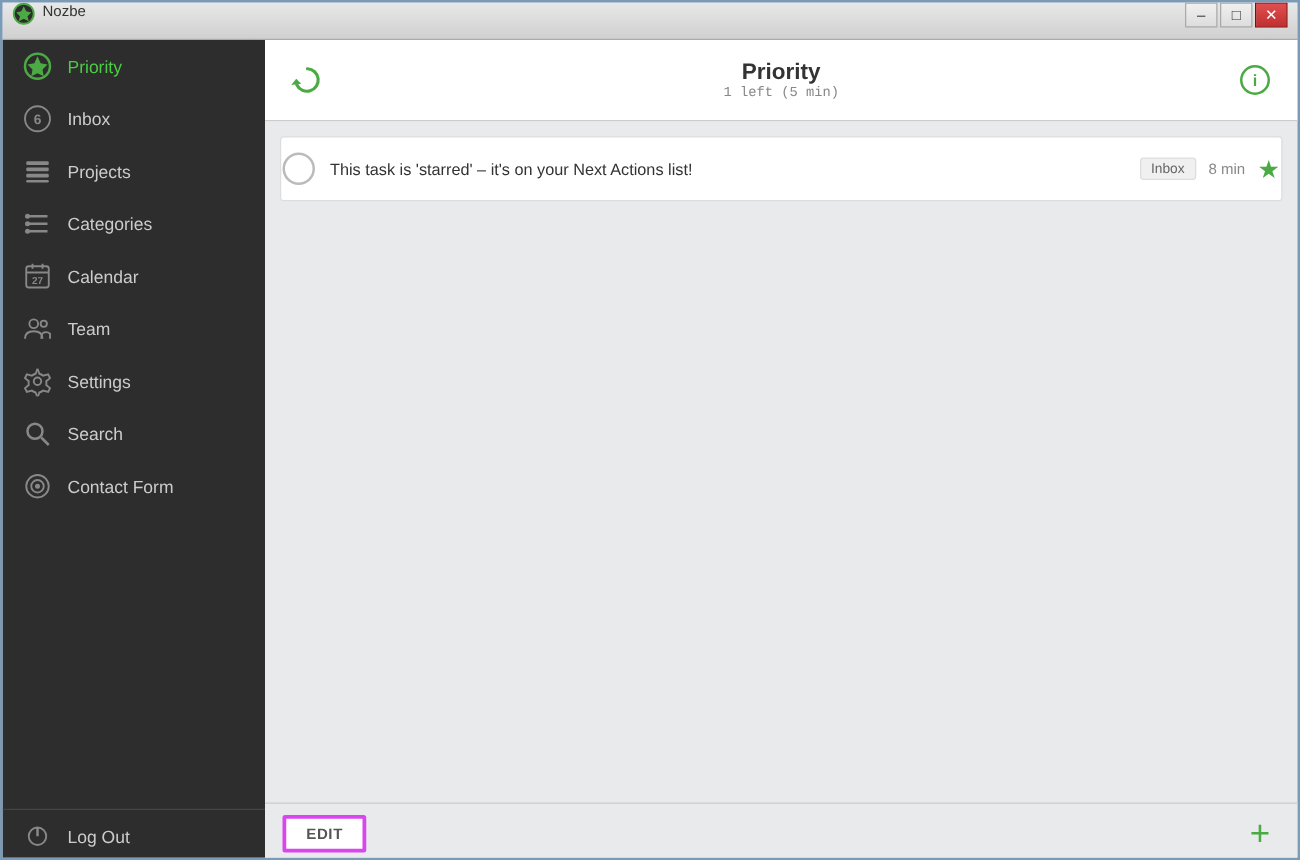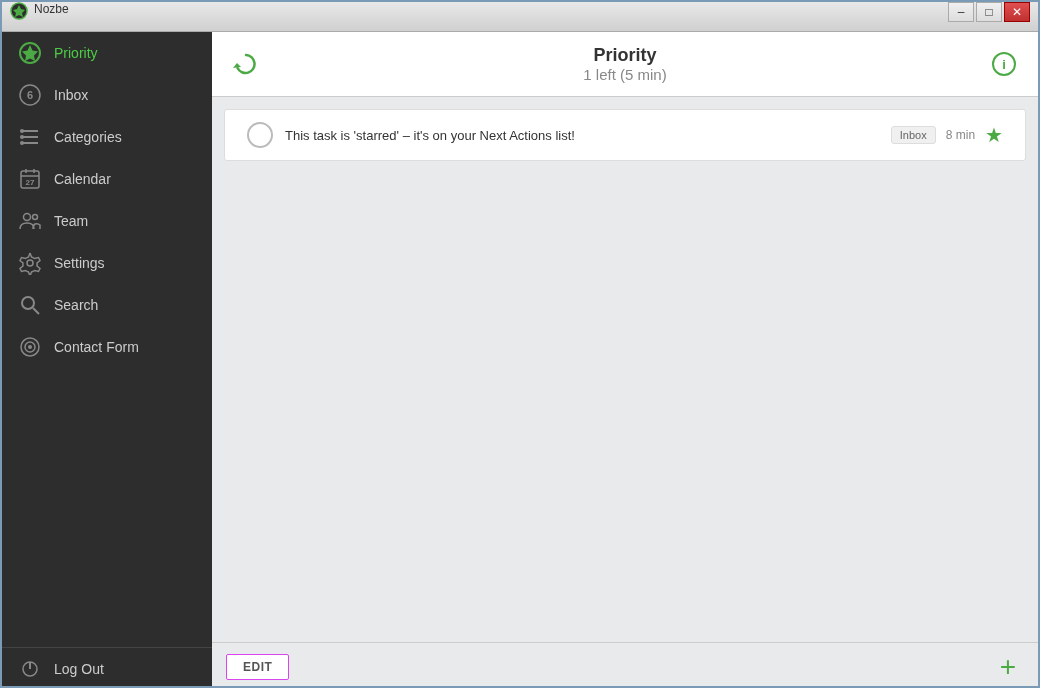--- a/index.html
+++ b/index.html
@@ -127,22 +127,23 @@
       flex: 1;
       text-align: center;
     }
     .header-title {
       font-size: 18px;
       font-weight: 600;
       color: #333;
       line-height: 1.2;
     }
     .header-subtitle {
-      font-size: 15px;
+      font-size: 11px;
       color: #888;
+      font-family: Liberation Mono, monospace;
     }
     .header-info {
       width: 36px;
       height: 36px;
       display: flex;
       align-items: center;
       justify-content: center;
       cursor: pointer;
       color: #4caa44;
       font-size: 22px;
@@ -155,21 +156,21 @@
       overflow-y: auto;
     }
 
     .task-item {
       background: #ffffff;
       border: 1px solid #ddd;
       border-radius: 3px;
       height: 52px;
       display: flex;
       align-items: center;
-      padding: 0 22px;
+      padding: 0 1px;
       margin-bottom: 4px;
       cursor: pointer;
     }
     .task-checkbox {
       width: 26px;
       height: 26px;
       border-radius: 50%;
       border: 2px solid #bbb;
       margin-right: 12px;
       flex-shrink: 0;
@@ -203,21 +204,21 @@
     .content-footer {
       height: 48px;
       background: #e8eaec;
       border-top: 1px solid #ccc;
       display: flex;
       align-items: center;
       padding: 0 14px;
       justify-content: space-between;
     }
     .edit-btn {
-      border: 1px solid #d946ef;
+      border: 3px solid #d946ef;
       background: #fff;
       padding: 5px 16px;
       font-size: 12px;
       font-weight: 600;
       color: #555;
       cursor: pointer;
       border-radius: 2px;
       letter-spacing: 0.5px;
     }
     .add-btn {
@@ -270,20 +271,31 @@
     <div class="sidebar-item">
       <span class="icon">
         <svg width="24" height="24" viewBox="0 0 24 24">
           <circle cx="12" cy="12" r="10" fill="none" stroke="#888" stroke-width="1.5"></circle>
           <text x="12" y="16" text-anchor="middle" fill="#888" font-size="11" font-weight="bold">6</text>
         </svg>
       </span>
       <span>Inbox</span>
     </div>
 
+    <div class="sidebar-item">
+      <span class="icon">
+        <svg width="24" height="24" viewBox="0 0 24 24">
+          <rect x="3" y="4" width="18" height="3" rx="1" fill="#888"></rect>
+          <rect x="3" y="9" width="18" height="3" rx="1" fill="#888"></rect>
+          <rect x="3" y="14" width="18" height="3" rx="1" fill="#888"></rect>
+          <rect x="3" y="19" width="18" height="2" rx="1" fill="#888"></rect>
+        </svg>
+      </span>
+      <span>Projects</span>
+    </div>
 
     <div class="sidebar-item">
       <span class="icon">
         <svg width="24" height="24" viewBox="0 0 24 24">
           <line x1="4" y1="6" x2="20" y2="6" stroke="#888" stroke-width="2"></line>
           <line x1="4" y1="12" x2="20" y2="12" stroke="#888" stroke-width="2"></line>
           <line x1="4" y1="18" x2="20" y2="18" stroke="#888" stroke-width="2"></line>
           <circle cx="4" cy="6" r="2" fill="#888"></circle>
           <circle cx="4" cy="12" r="2" fill="#888"></circle>
           <circle cx="4" cy="18" r="2" fill="#888"></circle>

